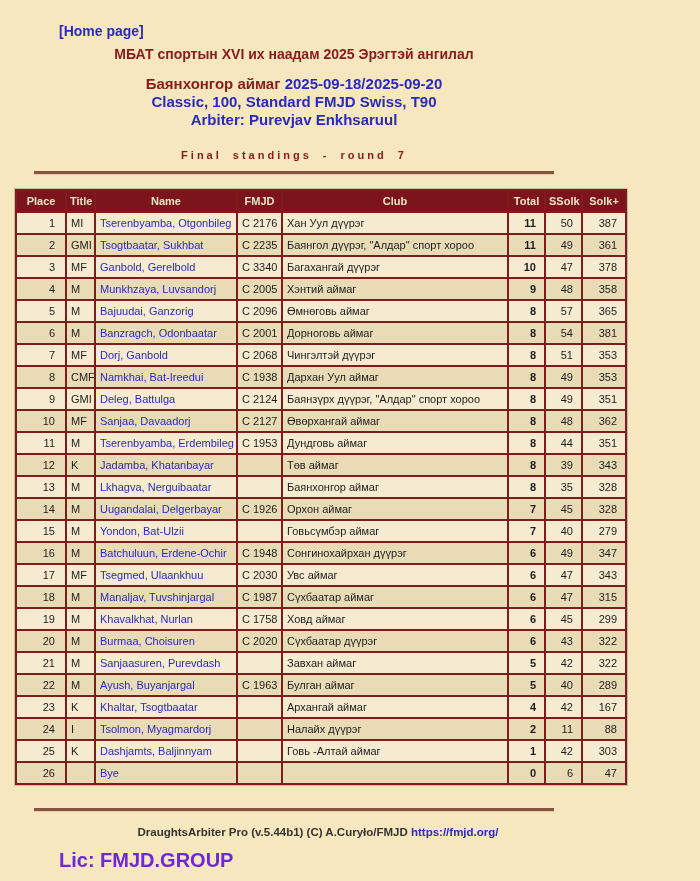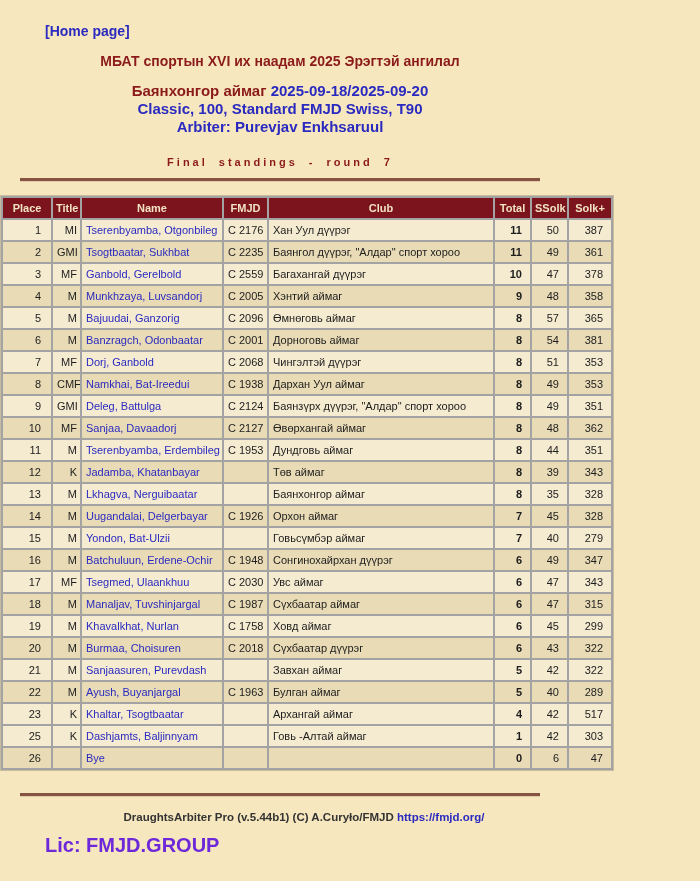--- a/index.html
+++ b/index.html
@@ -3,30 +3,30 @@
 <meta charset="utf-8">
 <style>
   html,body{margin:0;padding:0;}
   body{
     width:700px;height:881px;
     background:#F7E7BE;
     font-family:"Liberation Sans","DejaVu Sans",sans-serif;
     color:#222;
     overflow:hidden;
   }
-  .page{width:560px;height:881px;position:relative;}
+  .page{width:560px;height:881px;position:relative;padding-left:14px;}
 
   .home-row{padding:22px 0 0 45px;}
   .home-link{
     color:#2A2AC0;text-decoration:none;
     font-size:14px;font-weight:bold;cursor:pointer;
   }
 
   .title1{
-    text-align:center;margin-top:13px;
+    text-align:center;margin-top:6px;
     color:#8B1A1A;font-weight:bold;font-size:14px;
   }
   .tblock{
     text-align:center;margin-top:13px;line-height:18px;
     font-weight:bold;font-size:15px;
   }
   .maroon{color:#8B1A1A;}
   .blue{color:#2A2AC0;}
 
   .standings{
@@ -40,40 +40,40 @@
     background:#875342;border:0;border-bottom:1px solid #E3CBA8;
   }
   .rule.bottom{margin-top:22px;}
 
   table.standings-table{
     table-layout:fixed;
     width:612px;
     margin:13px auto 0;
     border-collapse:separate;
     border-spacing:2px;
-    background:#a3a3a3;
+    background:#7f1d1d;
     border:1px solid #C9BB9D;
     font-size:11px;
   }
   .standings-table th{
     background:#7B141C;color:#F2E3C3;
     font-weight:bold;font-size:11px;
     padding:2px 3px;line-height:16px;
     text-align:center;white-space:nowrap;overflow:hidden;
   }
   .standings-table td{
     padding:2px 4px;line-height:16px;
     white-space:nowrap;overflow:hidden;
     color:#1d1d1d;
   }
   tr.light td{background:#F5EBD1;}
   tr.dark td{background:#E9DBB6;}
 
   td.col-place{text-align:right;padding-right:10px;}
-  td.col-title{text-align:right;padding-right:3px;}
+  td.col-title{padding-right:3px;}
   td.col-name{text-align:left;}
   td.col-name a{color:#2A2AC0;text-decoration:none;cursor:pointer;text-align:center;}
   td.col-fmjd{text-align:center;}
   td.col-club{text-align:left;}
   td.col-total{text-align:right;font-weight:bold;padding-right:8px;}
   td.col-ssolk{text-align:right;padding-right:8px;}
   td.col-solk{text-align:right;padding-right:8px;}
 
   .credit{
     margin:14px 0 0 48px;
@@ -150,21 +150,21 @@
           <td class="col-fmjd">C 2235</td>
           <td class="col-club">Баянгол дүүрэг, "Алдар" спорт хороо</td>
           <td class="col-total">11</td>
           <td class="col-ssolk">49</td>
           <td class="col-solk">361</td>
         </tr>
         <tr class="light">
           <td class="col-place">3</td>
           <td class="col-title">MF</td>
           <td class="col-name"><a>Ganbold, Gerelbold</a></td>
-          <td class="col-fmjd">C 2559</td>
+          <td class="col-fmjd">C 3340</td>
           <td class="col-club">Багахангай дүүрэг</td>
           <td class="col-total">10</td>
           <td class="col-ssolk">47</td>
           <td class="col-solk">378</td>
         </tr>
         <tr class="dark">
           <td class="col-place">4</td>
           <td class="col-title">M</td>
           <td class="col-name"><a>Munkhzaya, Luvsandorj</a></td>
           <td class="col-fmjd">C 2005</td>
@@ -320,21 +320,21 @@
           <td class="col-fmjd">C 1758</td>
           <td class="col-club">Ховд аймаг</td>
           <td class="col-total">6</td>
           <td class="col-ssolk">45</td>
           <td class="col-solk">299</td>
         </tr>
         <tr class="dark">
           <td class="col-place">20</td>
           <td class="col-title">M</td>
           <td class="col-name"><a>Burmaa, Choisuren</a></td>
-          <td class="col-fmjd">C 2018</td>
+          <td class="col-fmjd">C 2020</td>
           <td class="col-club">Сүхбаатар дүүрэг</td>
           <td class="col-total">6</td>
           <td class="col-ssolk">43</td>
           <td class="col-solk">322</td>
         </tr>
         <tr class="light">
           <td class="col-place">21</td>
           <td class="col-title">M</td>
           <td class="col-name"><a>Sanjaasuren, Purevdash</a></td>
           <td class="col-fmjd"></td>
@@ -354,21 +354,31 @@
           <td class="col-solk">289</td>
         </tr>
         <tr class="light">
           <td class="col-place">23</td>
           <td class="col-title">K</td>
           <td class="col-name"><a>Khaltar, Tsogtbaatar</a></td>
           <td class="col-fmjd"></td>
           <td class="col-club">Архангай аймаг</td>
           <td class="col-total">4</td>
           <td class="col-ssolk">42</td>
-          <td class="col-solk">517</td>
+          <td class="col-solk">167</td>
+        </tr>
+        <tr class="dark">
+          <td class="col-place">24</td>
+          <td class="col-title">I</td>
+          <td class="col-name"><a>Tsolmon, Myagmardorj</a></td>
+          <td class="col-fmjd"></td>
+          <td class="col-club">Налайх дүүрэг</td>
+          <td class="col-total">2</td>
+          <td class="col-ssolk">11</td>
+          <td class="col-solk">88</td>
         </tr>
         <tr class="light">
           <td class="col-place">25</td>
           <td class="col-title">K</td>
           <td class="col-name"><a>Dashjamts, Baljinnyam</a></td>
           <td class="col-fmjd"></td>
           <td class="col-club">Говь -Алтай аймаг</td>
           <td class="col-total">1</td>
           <td class="col-ssolk">42</td>
           <td class="col-solk">303</td>

